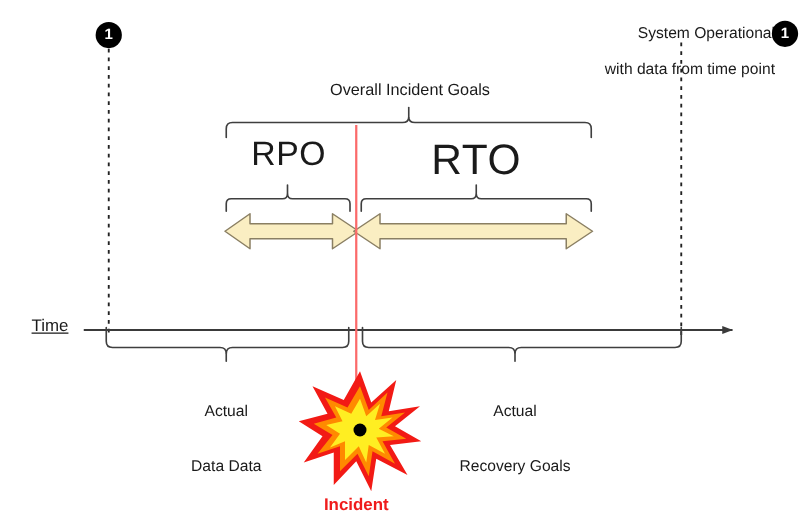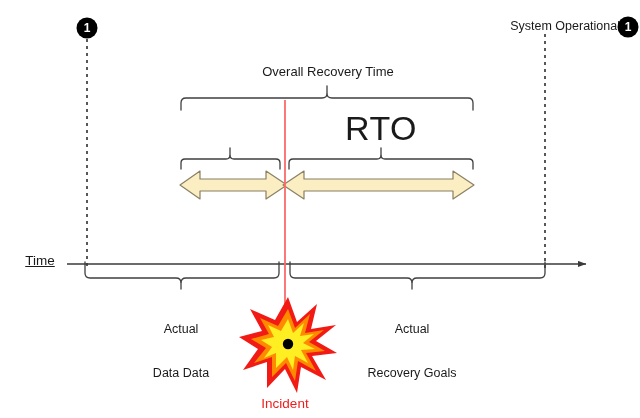--- a/index.html
+++ b/index.html
@@ -83,21 +83,21 @@
   }
   #label-actual-recovery-period {
     left: 412px;
     top: 292px;
     font-size: 12.5px;
   }
   #label-incident {
     left: 285px;
     top: 396px;
     font-size: 13.5px;
-    font-weight: normal;
+    font-weight: bold;
     color: #ef1c1c;
   }
 
   
   .timepoint-badge {
     position: absolute;
     width: 21px;
     height: 21px;
     border-radius: 50%;
     background: #000000;
@@ -192,24 +192,26 @@
                L-12,24 L-12,9 L-24,14 L-16,3 L-27,-4 L-14,-7
                L-20,-19 L-7,-13 Z"></path>
 
       <circle cx="0" cy="0" r="5.2" fill="#000000"></circle>
     </g>
 
   </svg>
 
   <div class="txt txt-right" id="label-system-operational">
     <span class="so-line1">System Operational</span>
+    <span class="so-line2">with data from time point</span>
   </div>
 
-  <div class="txt txt-center" id="label-overall-goals">Overall Recovery Time</div>
-
+  <div class="txt txt-center" id="label-overall-goals">Overall Incident Goals</div>
+
+  <div class="txt txt-center" id="label-rpo">RPO</div>
 
   <div class="txt txt-center" id="label-rto">RTO</div>
 
   <div class="txt txt-center" id="label-time">Time</div>
 
   <div class="txt txt-center" id="label-actual-data-loss">
     <div>Actual</div>
     <div>Data Data</div>
   </div>
 

